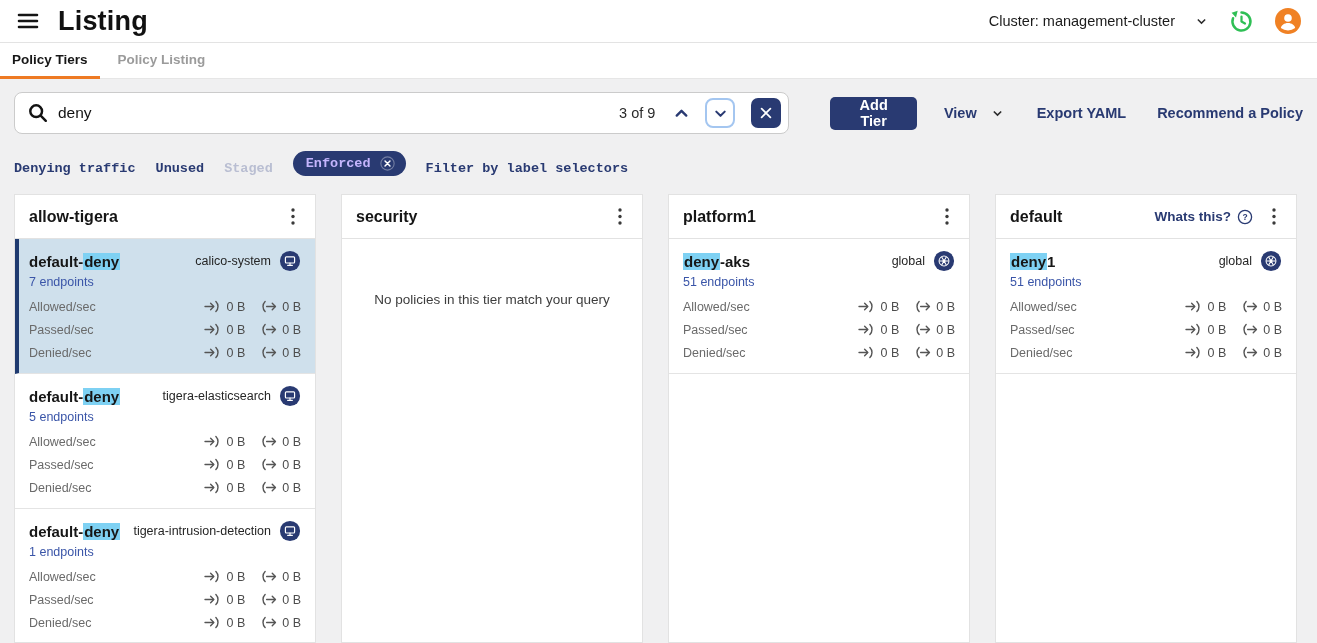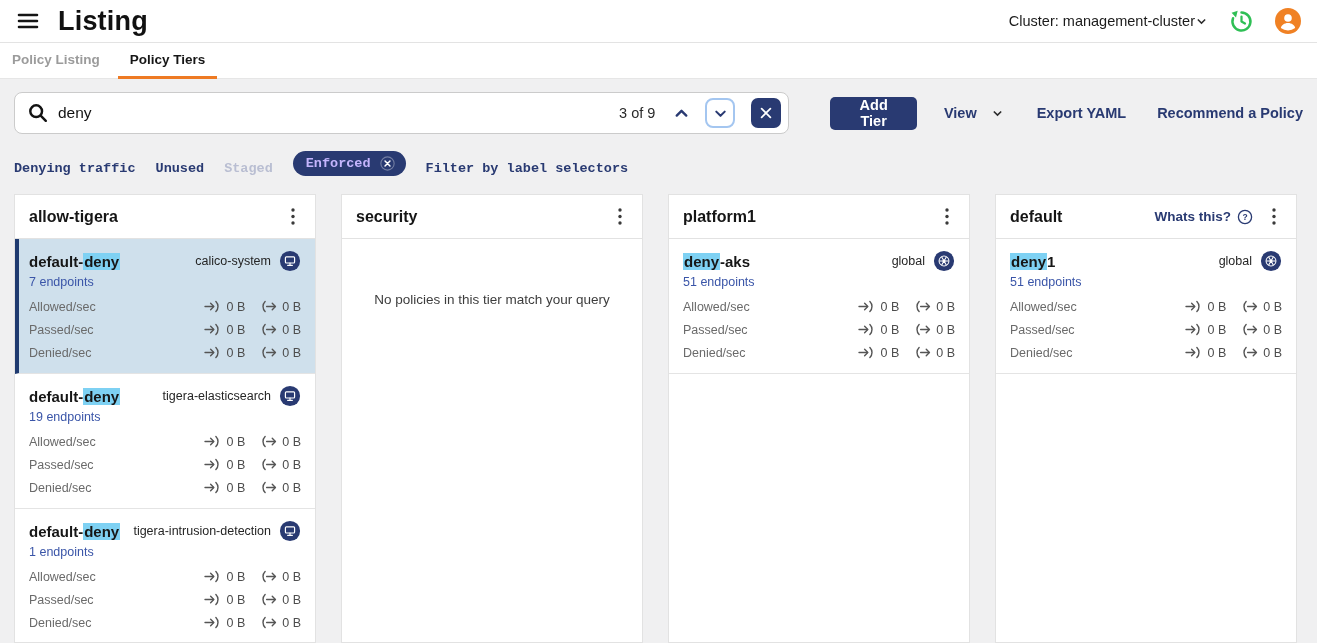--- a/index.html
+++ b/index.html
@@ -4,21 +4,21 @@
 <style>
   * { box-sizing: border-box; margin: 0; padding: 0; }
   html,body { width:1317px; height:643px; overflow:hidden; background:#fff;
     font-family:"Liberation Sans", sans-serif; color:#1a1a1a; }
 
   
   .app-header { height:42px; display:flex; align-items:center; padding:0 16px; background:#fff; }
   .hamburger { width:24px; height:24px; color:#141414; cursor:pointer; display:grid; place-items:center; }
   .app-title { font-size:27px; font-weight:800; color:#111; margin-left:18px; letter-spacing:.2px; }
   .header-right { margin-left:auto; display:flex; align-items:center; gap:20px; }
-  .cluster-select { display:flex; align-items:center; gap:0; font-size:14.5px; color:#1b1b1b; cursor:pointer; }
+  .cluster-select { display:flex; align-items:center; gap:20px; font-size:14.5px; color:#1b1b1b; cursor:pointer; }
   .chev-sm { width:13px; height:13px; color:#2c2c2c; }
   .icon-btn { display:grid; place-items:center; cursor:pointer; }
 
   
   .tab-bar { height:37px; display:flex; background:#fff; border-top:1px solid #e3e3e3; border-bottom:1px solid #e6e6e6; }
   .tab { padding:0 12px; display:flex; align-items:center; font-size:13.5px; font-weight:700;
          color:#9b9b9b; cursor:pointer; border-bottom:3px solid transparent; margin-bottom:-1px; }
   .tab.active { color:#161616; border-bottom-color:var(--orange,#ee7a23); }
   .tab + .tab { margin-left:6px; }
 
@@ -108,25 +108,25 @@
       <svg width="26" height="26" viewBox="0 0 24 24">
         <circle cx="12" cy="12" r="12" fill="#f08124"></circle>
         <circle cx="12" cy="9.3" r="3.5" fill="#fff"></circle>
         <path d="M12 13.8c-3.4 0-6.2 2-6.6 4.7a11 11 0 0 0 13.2 0c-.4-2.7-3.2-4.7-6.6-4.7z" fill="#fff"></path>
       </svg>
     </span>
   </div>
 </header>
 
 <nav class="tab-bar">
+  <div class="tab active">
+    <span>Policy Tiers</span>
+  </div>
   <div class="tab">
     <span>Policy Listing</span>
-  </div>
-  <div class="tab active">
-    <span>Policy Tiers</span>
   </div>
 </nav>
 
 <main class="content">
 
   <div class="toolbar">
     <div class="search-box">
       <svg class="search-icon" viewBox="0 0 24 24" fill="none" stroke="currentColor" stroke-width="2.7" stroke-linecap="round">
           <circle cx="10" cy="10" r="6.4"></circle>
           <path d="m15.2 15.2 5.3 5.3"></path>
@@ -283,21 +283,21 @@
       <span class="scope">
         <span class="scope-label">tigera-elasticsearch</span>
         <svg class="scope-icon ic-namespace" viewBox="0 0 24 24">
           <circle cx="12" cy="12" r="11" fill="#293a72"></circle>
           <rect x="7" y="7.4" width="10" height="6.8" rx="1" fill="none" stroke="#fff" stroke-width="1.3"></rect>
           <path d="M12 14.2v1.9M9.4 16.7h5.2" stroke="#fff" stroke-width="1.3" stroke-linecap="round"></path>
         </svg>
 
       </span>
     </div>
-    <a class="endpoints">19 endpoints</a>
+    <a class="endpoints">5 endpoints</a>
     <div class="metrics">
   <div class="metric-row">
     <span class="metric-label">Allowed/sec</span>
     <span class="metric-vals">
       <span class="mv">
         <svg viewBox="0 0 18 16" fill="none" stroke="currentColor" stroke-width="1.5" stroke-linecap="round" stroke-linejoin="round">
                       <path d="M1 8h9"></path>
                       <path d="M7 4.6 10.4 8 7 11.4"></path>
                       <path d="M12.6 2.6a7.6 7.6 0 0 1 0 10.8"></path>
                     </svg>

